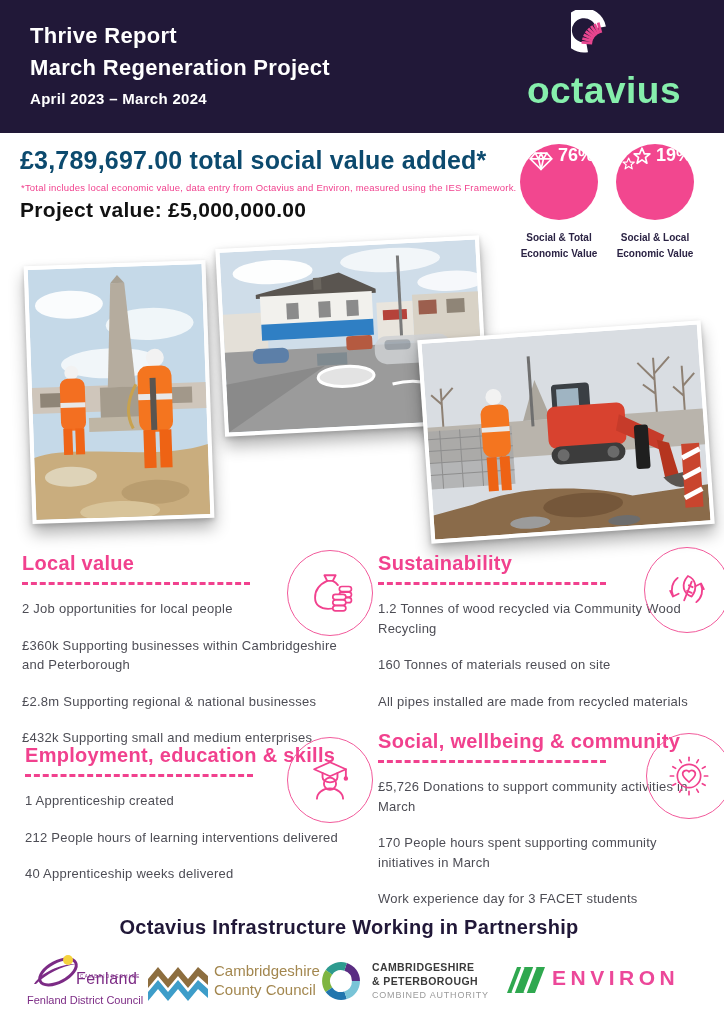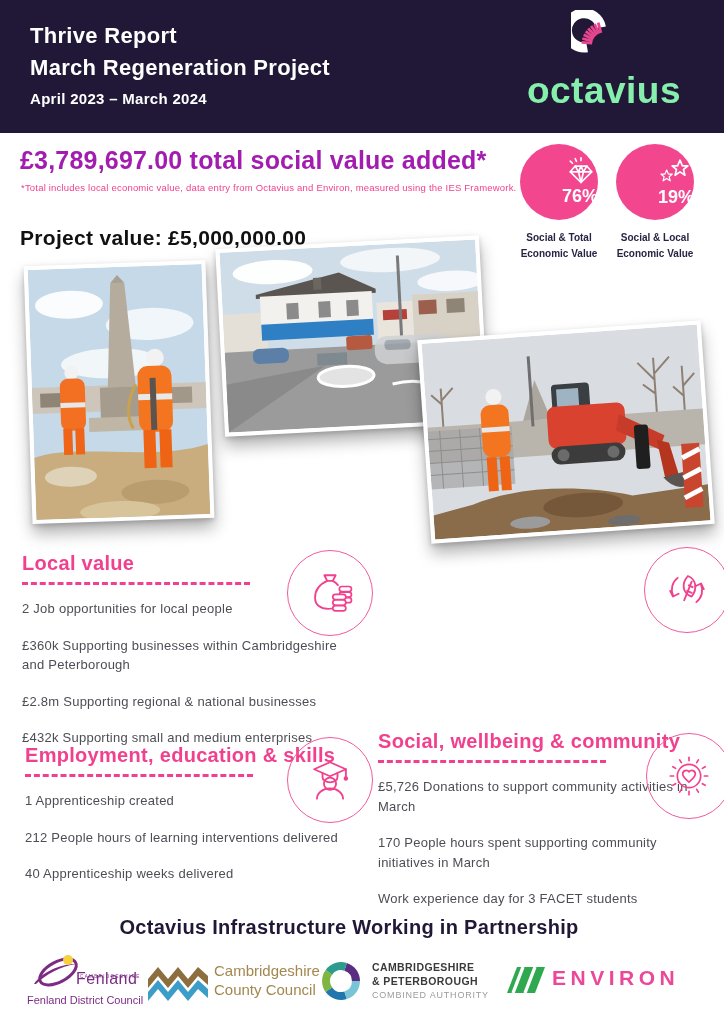--- a/index.html
+++ b/index.html
@@ -14,26 +14,26 @@
     position:absolute; left:0; top:0; width:724px; height:133px;
     background:#211838; color:#fff;
   }
   .header .titles { position:absolute; left:30px; top:20px; }
   .title-line { font-size:22px; font-weight:bold; letter-spacing:.3px; line-height:1.45; }
   .period { font-size:15px; font-weight:bold; margin-top:6px; letter-spacing:.3px; }
   .brand { position:absolute; right:14px; top:10px; width:212px; text-align:center; }
   .brand-ring { display:block; margin:0 auto; }
   .brand-name { font-size:37px; font-weight:bold; color:#86efac; letter-spacing:.5px; margin-top:-2px; }
   
-  .headline { position:absolute; left:20px; top:146px; font-size:25px; font-weight:bold; color:#a21caf; letter-spacing:.2px; }
+  .headline { position:absolute; left:20px; top:146px; font-size:25px; font-weight:bold; color:#0c4a6e; letter-spacing:.2px; }
   .footnote { position:absolute; left:21px; top:182px; font-size:9.5px; color:#f1418e; letter-spacing:.2px; }
-  .project-value { position:absolute; left:20px; top:198px; font-size:21px; font-weight:bold; color:#111; letter-spacing:.3px;margin-top:28px; }
+  .project-value { position:absolute; left:20px; top:198px; font-size:21px; font-weight:bold; color:#111; letter-spacing:.3px; }
   .stat-circle {
     position:absolute; width:78px; height:76px; border-radius:50%;
-    background:#f2478f; display:flex; flex-direction:column; align-items:flex-end; justify-content:center;
+    background:#f2478f; display:flex; flex-direction:row; align-items:flex-start; justify-content:center;
   }
   .stat-circle .pct { color:#fff; font-size:18px; font-weight:bold; margin-top:1px; }
   .stat-c1 { left:520px; top:144px; }
   .stat-c2 { left:616px; top:144px; }
   .stat-label { position:absolute; width:110px; text-align:center; font-size:10px; font-weight:bold; color:#2b2344; line-height:1.6; }
   .stat-l1 { left:504px; top:230px; }
   .stat-l2 { left:600px; top:230px; }
   
   .photo {
     position:absolute; background:#fff; padding:4px;
@@ -258,20 +258,27 @@
 
   <div class="section sec0">
     <div class="sec-title">Local value</div>
     <div class="sec-divider"></div>
     <p class="sec-item">2 Job opportunities for local people</p>
     <p class="sec-item">£360k Supporting businesses within Cambridgeshire and Peterborough</p>
     <p class="sec-item">£2.8m Supporting regional &amp; national businesses</p>
     <p class="sec-item">£432k Supporting small and medium enterprises</p>
   </div>
 
+  <div class="section sec1">
+    <div class="sec-title">Sustainability</div>
+    <div class="sec-divider"></div>
+    <p class="sec-item">1.2 Tonnes of wood recycled via Community Wood Recycling</p>
+    <p class="sec-item">160 Tonnes of materials reused on site</p>
+    <p class="sec-item">All pipes installed are made from recycled materials</p>
+  </div>
 
   <div class="section sec2">
     <div class="sec-title">Employment, education &amp; skills</div>
     <div class="sec-divider"></div>
     <p class="sec-item">1 Apprenticeship created</p>
     <p class="sec-item">212 People hours of learning interventions delivered</p>
     <p class="sec-item">40 Apprenticeship weeks delivered</p>
   </div>
 
   <div class="section sec3">

